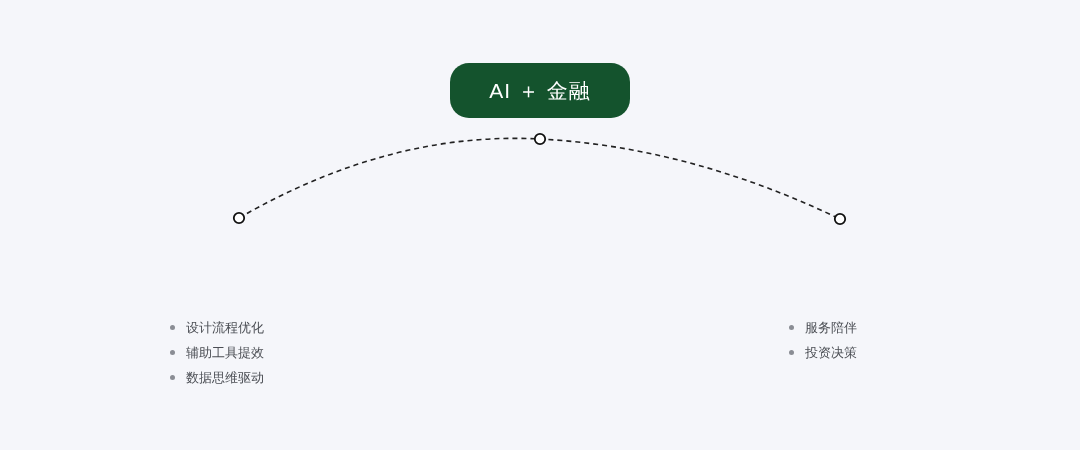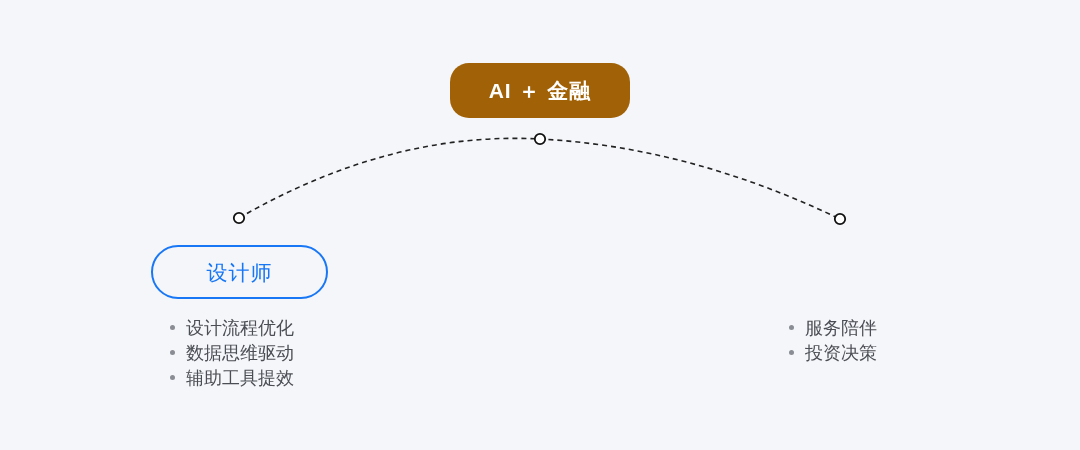--- a/index.html
+++ b/index.html
@@ -32,26 +32,25 @@
   }
 
   
   .node-root {
     position: absolute;
     left: 450px;
     top: 63px;
     width: 180px;
     height: 55px;
     border-radius: 19px;
-    background: #a16207;
+    background: #14532d;
     display: flex;
     align-items: center;
     justify-content: center;
     box-sizing: border-box;
-    font-weight: bold;
   }
   .node-root-label {
     color: #ffffff;
     font-size: 21px;
     letter-spacing: 1px;
     line-height: 1;
     white-space: nowrap;
   }
 
   
@@ -97,57 +96,54 @@
   .bullet-dot {
     width: 5px;
     height: 5px;
     border-radius: 50%;
     background: #8a8d94;
     margin-right: 11px;
     flex: 0 0 auto;
   }
   .bullet-text {
     color: #4b4e54;
-    font-size: 18px;
+    font-size: 13px;
     line-height: 1;
   }
 </style>
 </head>
 <body>
 
 <div class="canvas">
 
   <svg class="connector-layer" width="1080" height="450" viewBox="0 0 1080 450" fill="none">
     <path d="M 239 218 Q 390 131 540 139 Q 690 147 840 219" stroke="#222222" stroke-width="1.6" fill="none" stroke-dasharray="5 4" stroke-linecap="butt"></path>
     <circle cx="239" cy="218" r="5.2" fill="#ffffff" stroke="#111111" stroke-width="1.8"></circle>
     <circle cx="540" cy="139" r="5.2" fill="#ffffff" stroke="#111111" stroke-width="1.8"></circle>
     <circle cx="840" cy="219" r="5.2" fill="#ffffff" stroke="#111111" stroke-width="1.8"></circle>
   </svg>
 
   <div class="node-root">
     <span class="node-root-label">AI ＋ 金融</span>
   </div>
 
-  <div class="node-branch node-branch-left">
-    <span class="node-branch-label">设计师</span>
-  </div>
 
 
   <ul class="bullet-list bullet-list-left">
     <li class="bullet-item">
       <span class="bullet-dot"></span>
       <span class="bullet-text">设计流程优化</span>
     </li>
     <li class="bullet-item">
       <span class="bullet-dot"></span>
-      <span class="bullet-text">数据思维驱动</span>
+      <span class="bullet-text">辅助工具提效</span>
     </li>
     <li class="bullet-item">
       <span class="bullet-dot"></span>
-      <span class="bullet-text">辅助工具提效</span>
+      <span class="bullet-text">数据思维驱动</span>
     </li>
   </ul>
 
   <ul class="bullet-list bullet-list-right">
     <li class="bullet-item">
       <span class="bullet-dot"></span>
       <span class="bullet-text">服务陪伴</span>
     </li>
     <li class="bullet-item">
       <span class="bullet-dot"></span>

